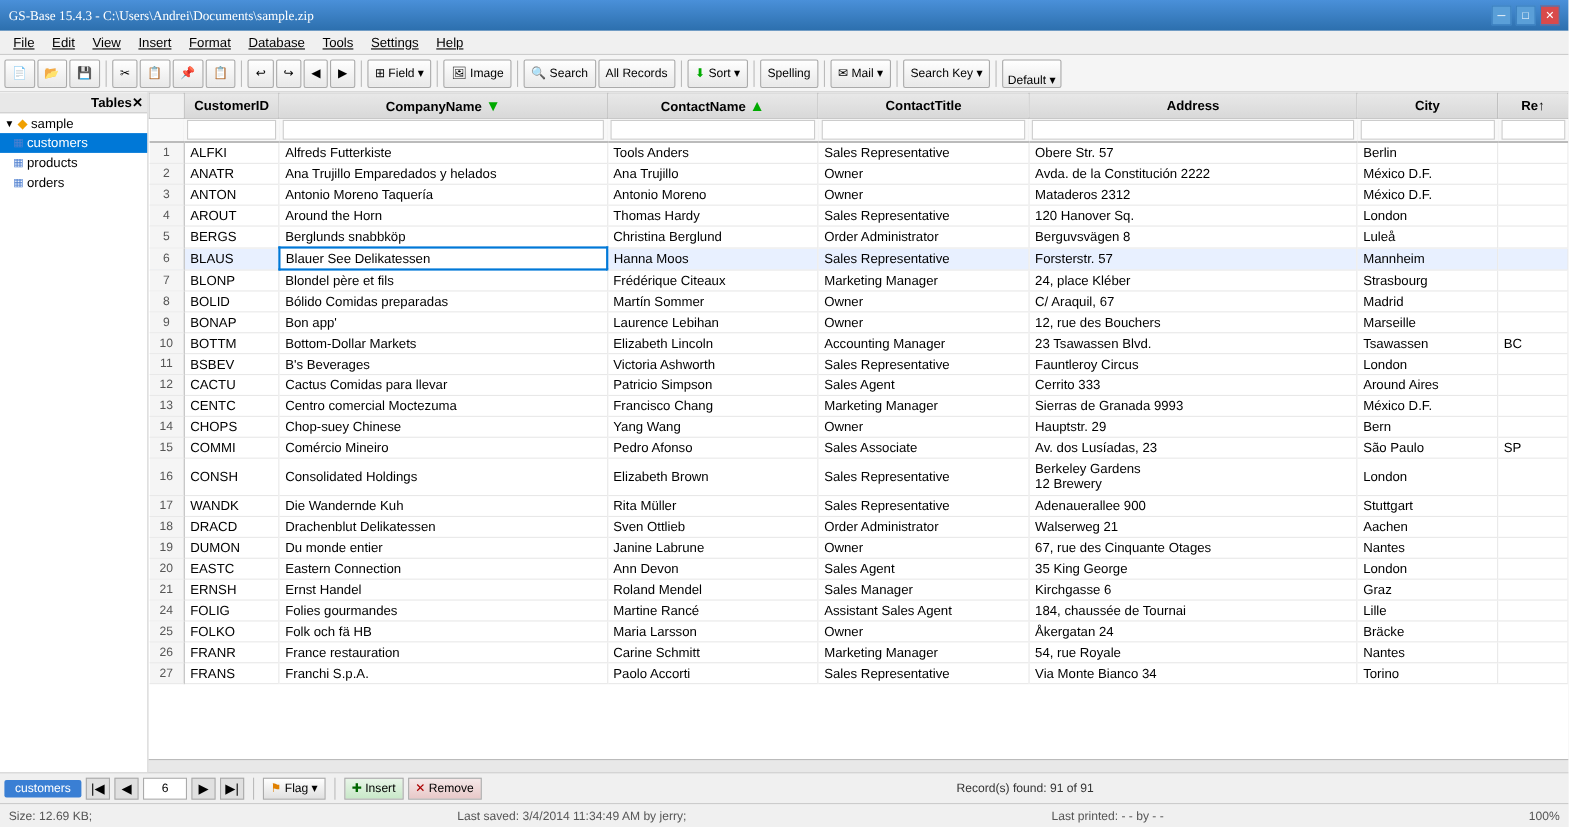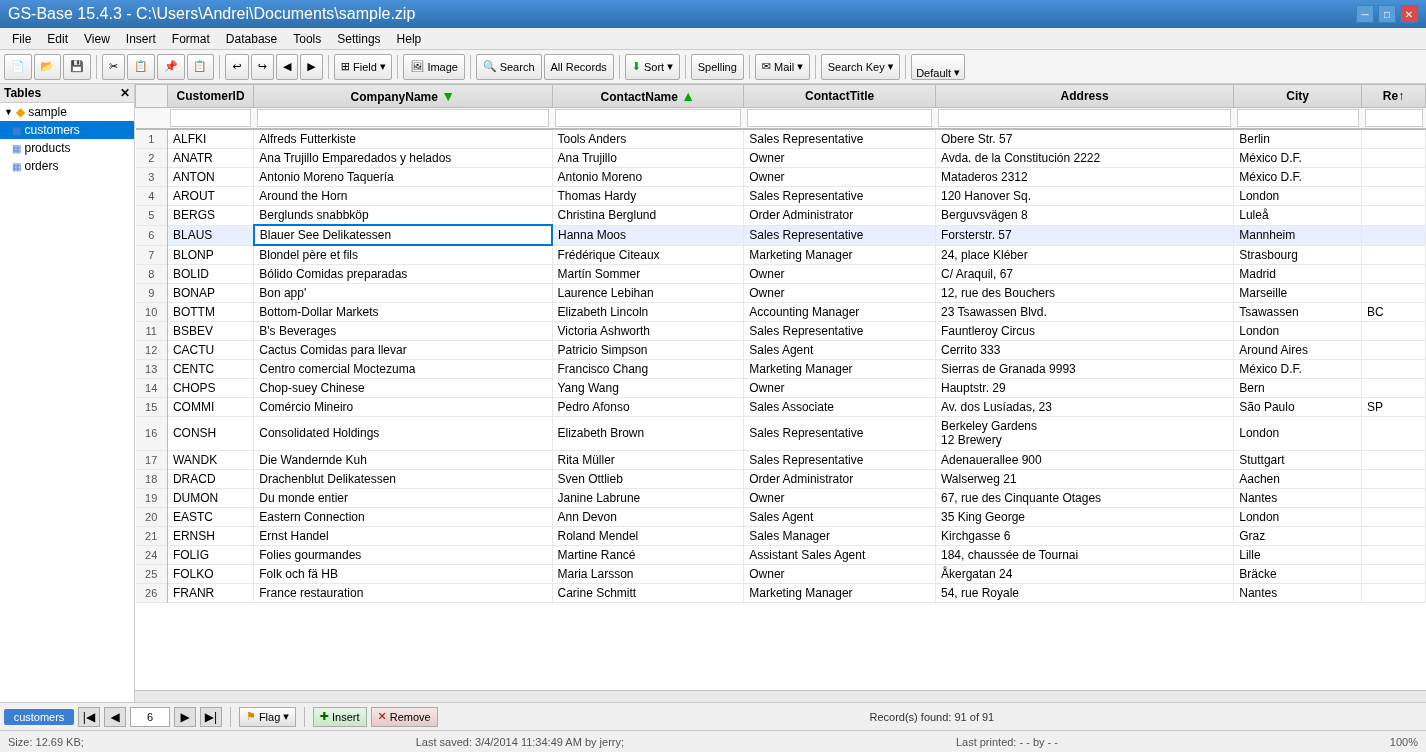--- a/index.html
+++ b/index.html
@@ -8,41 +8,42 @@
     
     #title-bar {
       background: linear-gradient(to bottom, #4a90d9, #2c6fad);
       color: white;
       height: 28px;
       display: flex;
       align-items: center;
       padding: 0 8px;
       justify-content: space-between;
     }
-    #title-bar .title { font-size: 16px; font-weight: normal; }
+    #title-bar .title { font-size: 12px; font-weight: normal; font-family: Liberation Serif, serif; }
     #title-bar .controls { display: flex; gap: 4px; }
     #title-bar .controls span {
       width: 18px; height: 18px; background: #5a9fd8; border: 1px solid #3a7fc0;
       display: flex; align-items: center; justify-content: center; cursor: pointer; font-size: 10px; color: white;
     }
     #title-bar .controls span:last-child { background: #d94a4a; }
 
     
     #menu-bar {
       background: #f0f0f0;
       height: 22px;
       display: flex;
       align-items: center;
       border-bottom: 1px solid #ccc;
       padding: 0 4px;
     }
     #menu-bar span {
       padding: 2px 8px;
       cursor: pointer;
       font-size: 12px;
+      text-decoration: underline;
     }
 
     
     #toolbar {
       background: #f5f5f5;
       height: 34px;
       display: flex;
       align-items: center;
       border-bottom: 1px solid #ccc;
       padding: 0 4px;
@@ -83,21 +84,21 @@
     
     #left-panel {
       width: 135px;
       background: #fff;
       border-right: 1px solid #ccc;
       overflow-y: auto;
     }
     #panel-header {
       display: flex;
       align-items: center;
-      justify-content: space-between;
+      justify-content: flex-end;
       background: #e8e8e8;
       border-bottom: 1px solid #ccc;
       padding: 2px 4px;
       font-weight: bold;
       font-size: 12px;
     }
     .tree-item {
       display: flex;
       align-items: center;
       padding: 2px 4px;
@@ -676,20 +677,30 @@
             <tr>
               <td class="row-num">26</td>
               <td>FRANR</td>
               <td>France restauration</td>
               <td>Carine Schmitt</td>
               <td>Marketing Manager</td>
               <td>54, rue Royale</td>
               <td>Nantes</td>
               <td></td>
             </tr>
+            <tr>
+              <td class="row-num">27</td>
+              <td>FRANS</td>
+              <td>Franchi S.p.A.</td>
+              <td>Paolo Accorti</td>
+              <td>Sales Representative</td>
+              <td>Via Monte Bianco 34</td>
+              <td>Torino</td>
+              <td></td>
+            </tr>
           </tbody>
       </table>
     </div>
     <div class="scrollbar-placeholder"></div>
   </div>
 </div>
 
 <div id="nav-bar">
   <span class="nav-label">customers</span>
   <div class="nav-arrow">|◀</div>

